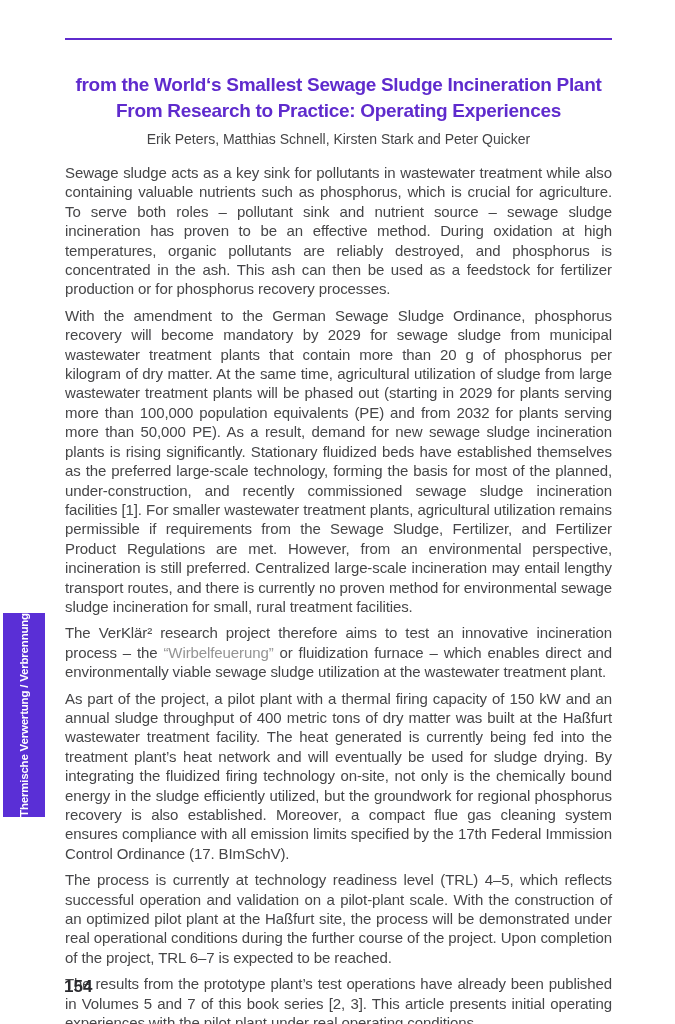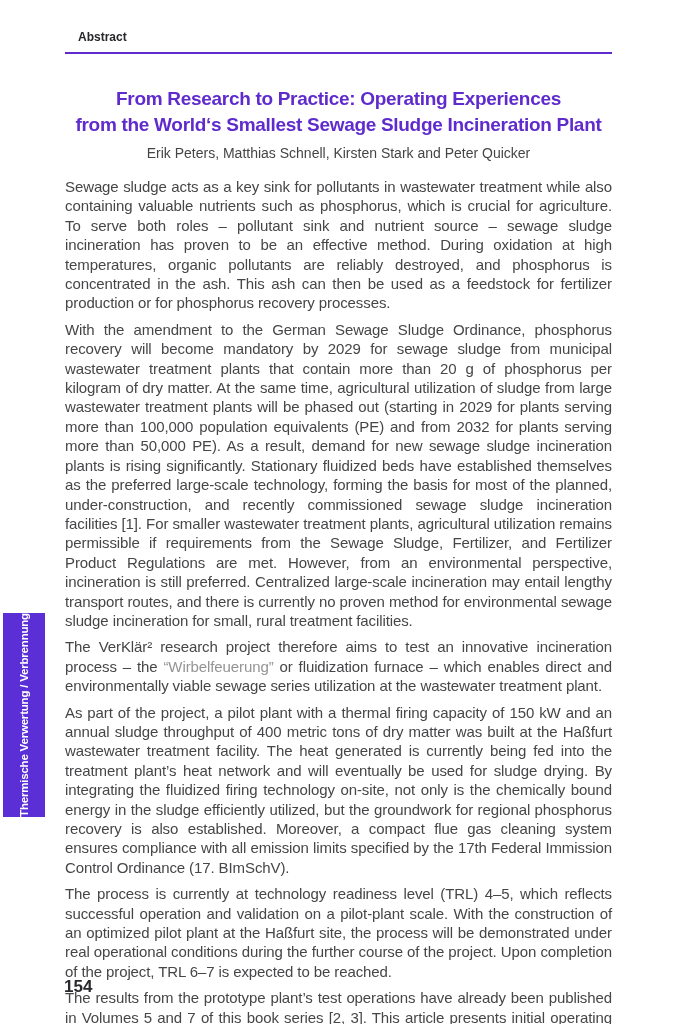--- a/index.html
+++ b/index.html
@@ -97,35 +97,34 @@
 
 <div class="page">
 
   <aside class="side-banner">
     <span class="side-banner-text">Thermische Verwertung / Verbrennung</span>
   </aside>
 
   <div class="content">
 
     <div>
-      <span class="header-label">Abstract</span>
       <div class="header-rule"></div>
     </div>
 
     <h1 class="title">
+      <span class="title-line">from the World‘s Smallest Sewage Sludge Incineration Plant</span>
       <span class="title-line">From Research to Practice: Operating Experiences</span>
-      <span class="title-line">from the World‘s Smallest Sewage Sludge Incineration Plant</span>
     </h1>
 
     <div class="authors">Erik Peters, Matthias Schnell, Kirsten Stark and Peter Quicker</div>
 
     <div class="body" id="paragraphs">
         <p><span>Sewage sludge acts as a key sink for pollutants in wastewater treatment while also containing valuable nutrients such as phosphorus, which is crucial for agriculture. To serve both roles – pollutant sink and nutrient source – sewage sludge incineration has proven to be an effective method. During oxidation at high temperatures, organic pollutants are reliably destroyed, and phosphorus is concentrated in the ash. This ash can then be used as a feedstock for fertilizer production or for phosphorus recovery processes.</span></p>
         <p><span>With the amendment to the German Sewage Sludge Ordinance, phosphorus recovery will become mandatory by 2029 for sewage sludge from municipal wastewater treatment plants that contain more than 20 g of phosphorus per kilogram of dry matter. At the same time, agricultural utilization of sludge from large wastewater treatment plants will be phased out (starting in 2029 for plants serving more than 100,000 population equivalents (PE) and from 2032 for plants serving more than 50,000 PE). As a result, demand for new sewage sludge incineration plants is rising significantly. Stationary fluidized beds have established themselves as the preferred large-scale technology, forming the basis for most of the planned, under-construction, and recently commissioned sewage sludge incineration facilities [1]. For smaller wastewater treatment plants, agricultural utilization remains permissible if requirements from the Sewage Sludge, Fertilizer, and Fertilizer Product Regulations are met. However, from an environmental perspective, incineration is still preferred. Centralized large-scale incineration may entail lengthy transport routes, and there is currently no proven method for environmental sewage sludge incineration for small, rural treatment facilities.</span></p>
-        <p><span>The VerKlär² research project therefore aims to test an innovative incineration process – the </span><span class="run-i">“Wirbelfeuerung”</span><span> or fluidization furnace – which enables direct and environmentally viable sewage series utilization at the wastewater treatment plant.</span></p>
+        <p><span>The VerKlär² research project therefore aims to test an innovative incineration process – the </span><span class="run-i">“Wirbelfeuerung”</span><span> or fluidization furnace – which enables direct and environmentally viable sewage sludge utilization at the wastewater treatment plant.</span></p>
         <p><span>As part of the project, a pilot plant with a thermal firing capacity of 150 kW and an annual sludge throughput of 400 metric tons of dry matter was built at the Haßfurt wastewater treatment facility. The heat generated is currently being fed into the treatment plant’s heat network and will eventually be used for sludge drying. By integrating the fluidized firing technology on-site, not only is the chemically bound energy in the sludge efficiently utilized, but the groundwork for regional phosphorus recovery is also established. Moreover, a compact flue gas cleaning system ensures compliance with all emission limits specified by the 17th Federal Immission Control Ordinance (17. BImSchV).</span></p>
         <p><span>The process is currently at technology readiness level (TRL) 4–5, which reflects successful operation and validation on a pilot-plant scale. With the construction of an optimized pilot plant at the Haßfurt site, the process will be demonstrated under real operational conditions during the further course of the project. Upon completion of the project, TRL 6–7 is expected to be reached.</span></p>
         <p><span>The results from the prototype plant’s test operations have already been published in Volumes 5 and 7 of this book series [2, 3]. This article presents initial operating experiences with the pilot plant under real operating conditions.</span></p>
       </div>
 
   </div>
 
   <div class="page-number">154</div>
 
 </div>

